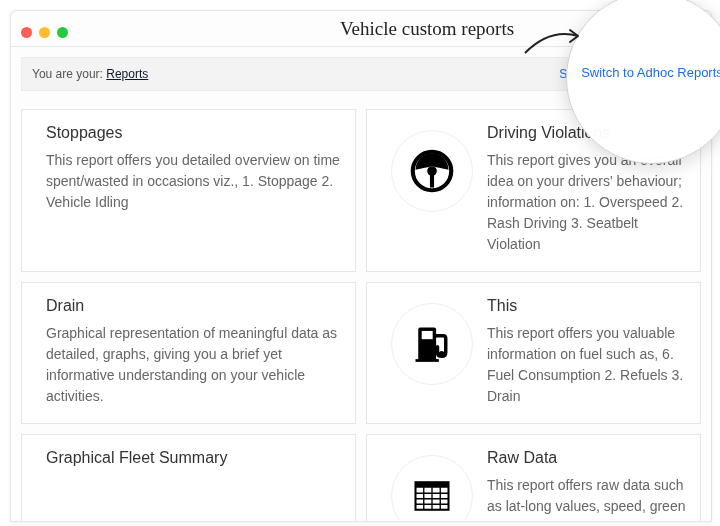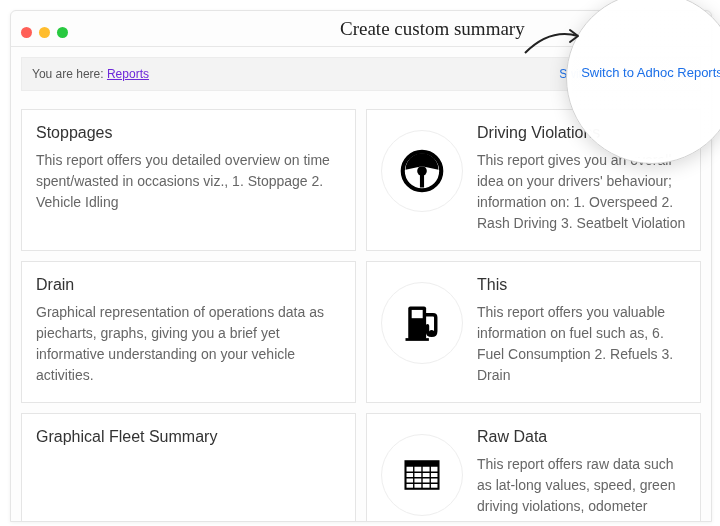--- a/index.html
+++ b/index.html
@@ -85,36 +85,36 @@
     height: 32px;
     margin: 10px 10px 0 10px;
     display: flex;
     align-items: center;
     justify-content: space-between;
     padding: 0 10px;
     font-size: 12px;
     color: #555;
   }
   .breadcrumb-bar a {
-    color: #6d28d9;
+    color: #0f172a;
   }
   .switch-link {
     color: #1b6fe8;
     font-size: 12px;
     cursor: pointer;
   }
   .grid {
     display: grid;
     grid-template-columns: 1fr 1fr;
     gap: 10px;
     padding: 18px 10px 0 10px;
   }
   .card {
     border: 1px solid #e5e5e5;
-    padding: 14px 14px 16px 14px;
+    padding: 14px 14px 16px 24px;
     background: #fff;
     min-height: 112px;
     box-sizing: border-box;
   }
   .card.right {
     display: flex;
     gap: 14px;
     align-items: flex-start;
   }
   .icon-circle {
@@ -154,21 +154,21 @@
 <div class="window">
 
   <div class="titlebar">
     <span class="traffic tred"></span>
     <span class="traffic tyel"></span>
     <span class="traffic tgre"></span>
   </div>
 
   <div class="breadcrumb-bar">
     <div>
-      <span>You are here: </span><a href="#">Reports</a>
+      <span>You are your: </span><a href="#">Reports</a>
     </div>
     <span class="switch-link">Switch to Adhoc Reports</span>
   </div>
 
   <div class="grid">
 
     <div class="card">
       <h3>Stoppages</h3>
       <p>This report offers you detailed overview on time spent/wasted in occasions viz., 1. Stoppage 2. Vehicle Idling</p>
     </div>
@@ -183,21 +183,21 @@
         </svg>
       </div>
       <div class="text">
         <h3>Driving Violations</h3>
         <p>This report gives you an overall idea on your drivers' behaviour; information on: 1. Overspeed 2. Rash Driving 3. Seatbelt Violation</p>
       </div>
     </div>
 
     <div class="card">
       <h3>Drain</h3>
-      <p>Graphical representation of operations data as piecharts, graphs, giving you a brief yet informative understanding on your vehicle activities.</p>
+      <p>Graphical representation of meaningful data as detailed, graphs, giving you a brief yet informative understanding on your vehicle activities.</p>
     </div>
 
     <div class="card right">
       <div class="icon-circle">
         <svg class="icon" viewBox="0 0 64 64">
           <rect x="12" y="8" width="26" height="48" rx="3" fill="#000"></rect>
           <rect x="17" y="13" width="16" height="12" fill="#fff"></rect>
           <rect x="8" y="54" width="34" height="4" fill="#000"></rect>
           <path d="M38 20 L48 20 Q52 20 52 24 L52 44 Q52 50 46 50 Q40 50 40 44 L40 36" fill="none" stroke="#000" stroke-width="5" stroke-linecap="round"></path>
           <circle cx="46" cy="46" r="4" fill="#000"></circle>
@@ -228,20 +228,20 @@
       </div>
       <div class="text">
         <h3>Raw Data</h3>
         <p>This report offers raw data such as lat-long values, speed, green driving violations, odometer readings etc as sent by the GPS tracking unit.</p>
       </div>
     </div>
 
   </div>
 </div>
 
-<div class="callout">Create custom summary</div>
+<div class="callout">Vehicle custom reports</div>
 <svg class="arrow" width="70" height="50">
   <path d="M5 35 Q 30 10 58 18" fill="none" stroke="#222" stroke-width="2"></path>
   <path d="M58 18 L50 12 M58 18 L50 24" fill="none" stroke="#222" stroke-width="2" stroke-linecap="round"></path>
 </svg>
 <div class="magnifier">
   <div class="magnifier-inner">Switch to Adhoc Reports</div>
 </div>
 
 </body></html>

